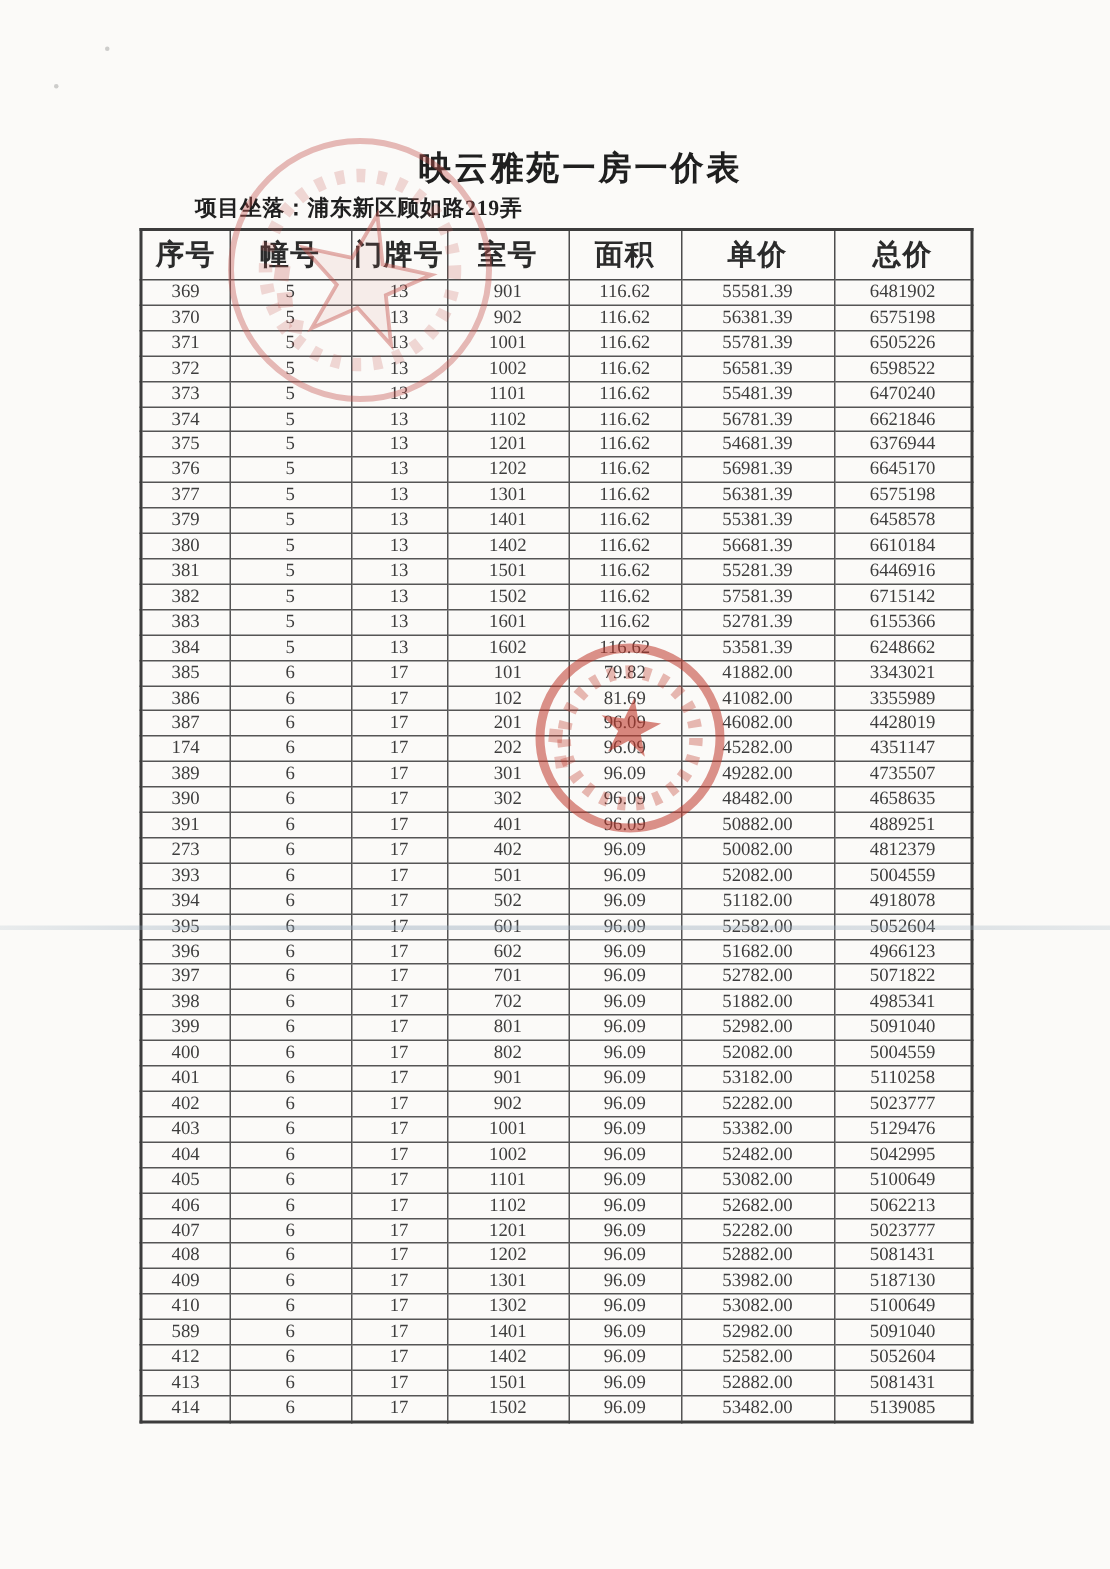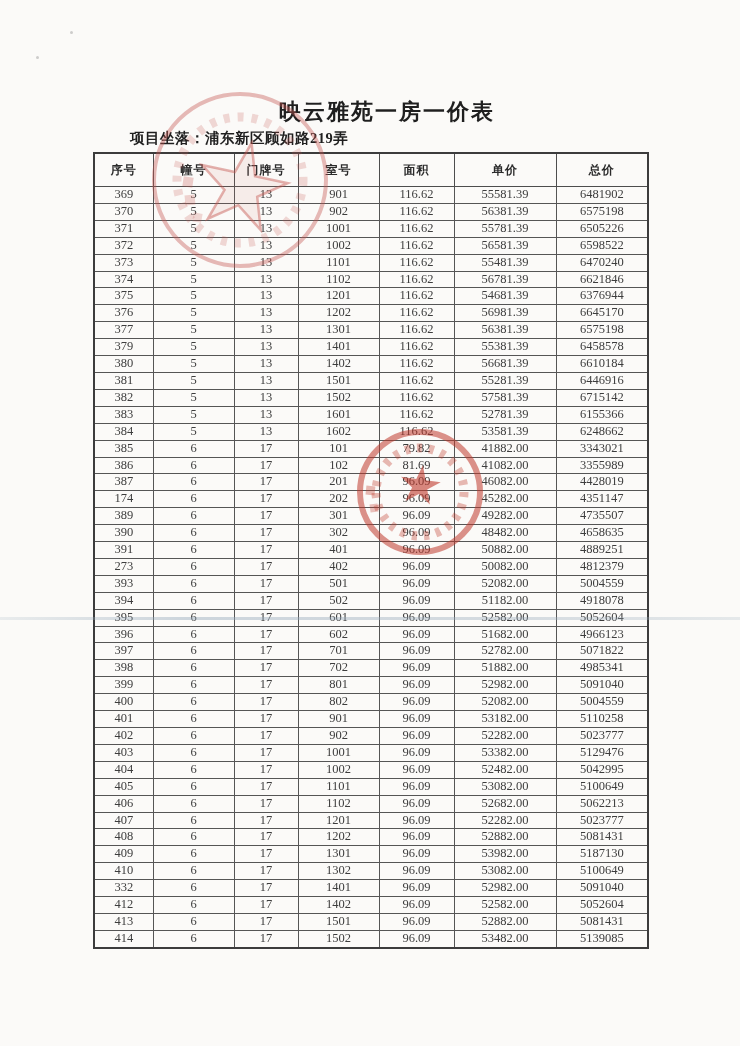--- a/index.html
+++ b/index.html
@@ -39,21 +39,21 @@
     top: 152px;
     width: 554px;
     border-collapse: collapse;
     table-layout: fixed;
     border: 2px solid #3c3c3c;
     background: transparent;
   }
   table.price-table th {
     border: 1px solid #4d4d4d;
     height: 32px;
-    font-size: 12px;
+    font-size: 19px;
     font-weight: 700;
     color: #2b2b2b;
     text-align: center;
     padding: 0;
     letter-spacing: 1px;
   }
   table.price-table td {
     border: 1px solid #555555;
     height: 15.9px;
     line-height: 15.9px;
@@ -482,21 +482,21 @@
         <tr>
           <td>410</td>
           <td>6</td>
           <td>17</td>
           <td>1302</td>
           <td>96.09</td>
           <td>53082.00</td>
           <td>5100649</td>
         </tr>
         <tr>
-          <td>332</td>
+          <td>589</td>
           <td>6</td>
           <td>17</td>
           <td>1401</td>
           <td>96.09</td>
           <td>52982.00</td>
           <td>5091040</td>
         </tr>
         <tr>
           <td>412</td>
           <td>6</td>

